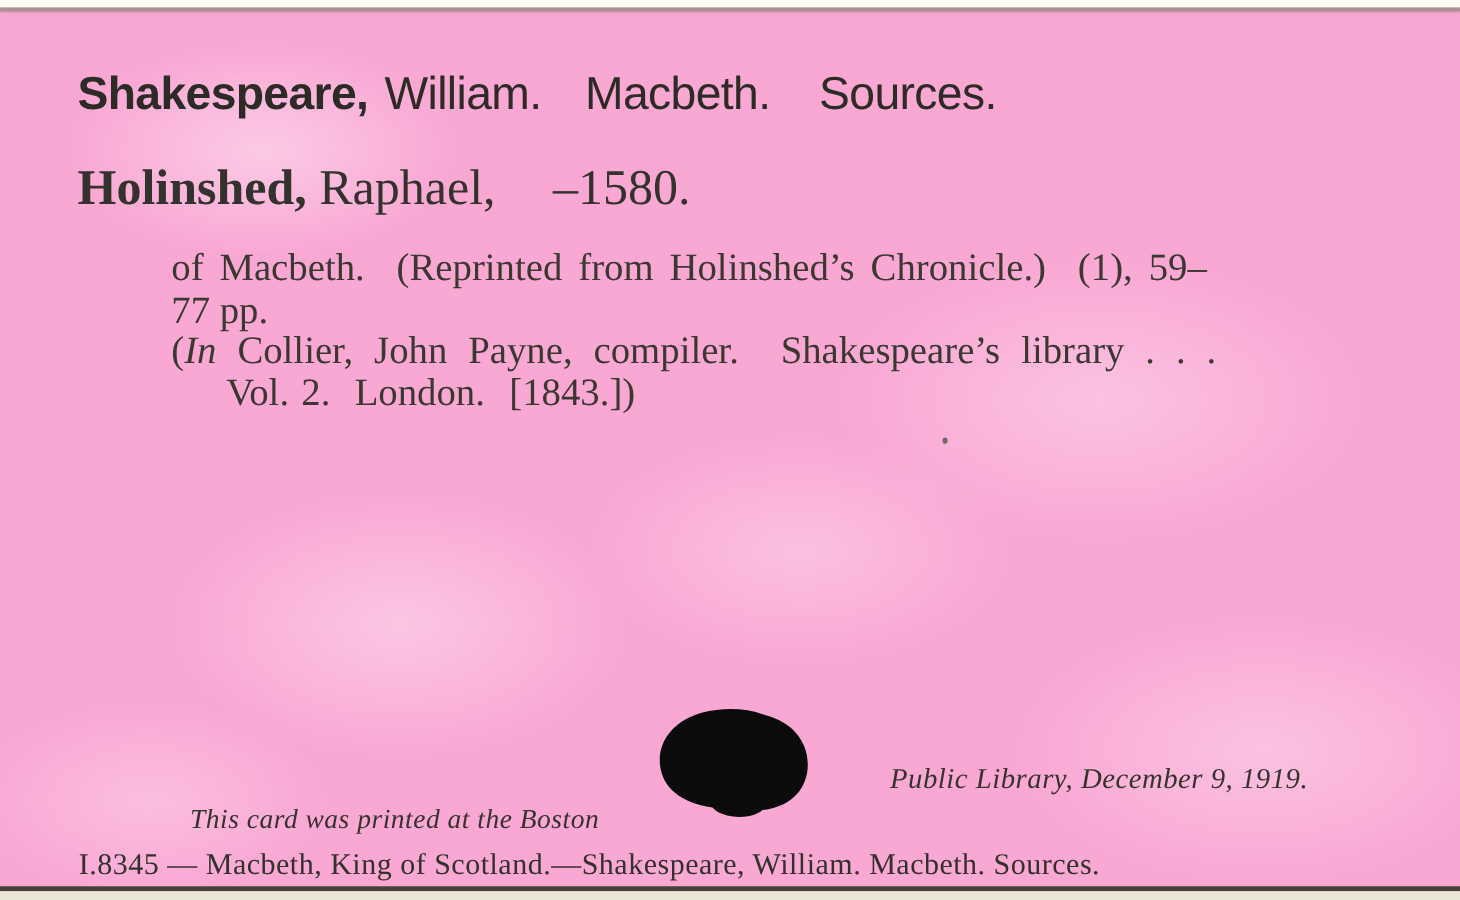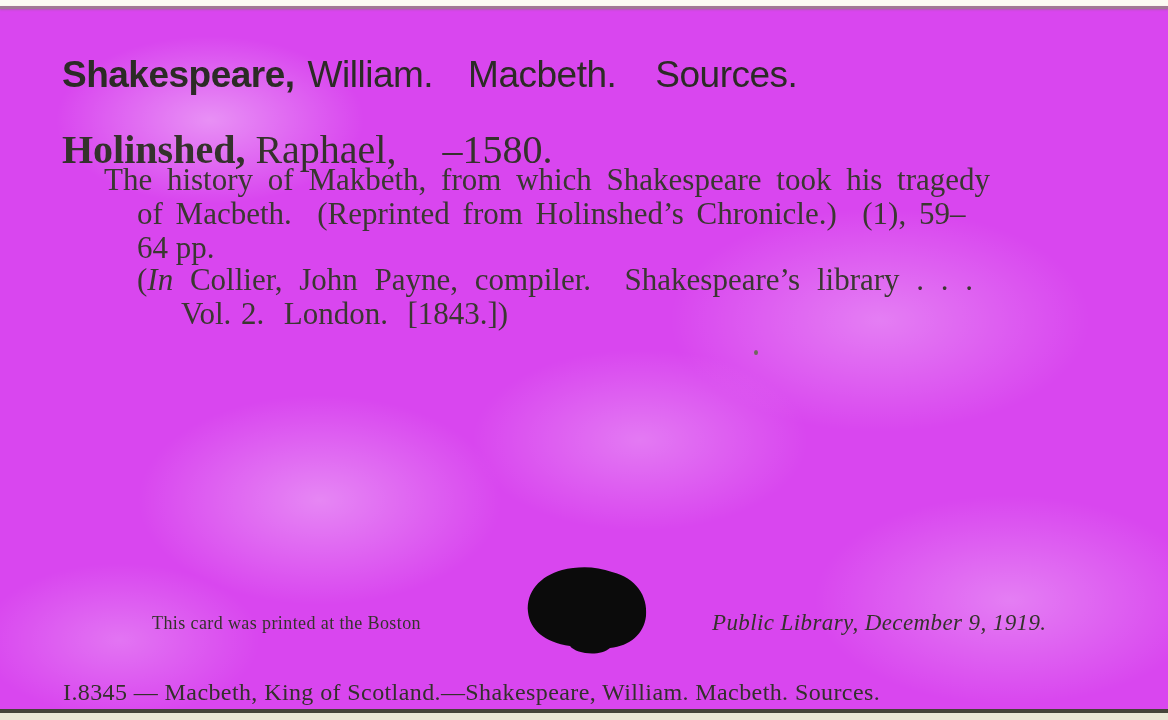--- a/index.html
+++ b/index.html
@@ -1,18 +1,18 @@
 <!DOCTYPE html>
 <html><head>
 <meta charset="utf-8">
 <style>
   html,body { margin:0; padding:0; background:#e9e5d5; }
   .card {
     position:relative; width:1168px; height:720px; overflow:hidden;
-    background:#d946ef;
+    background:#f9a8d4;
     font-family:"Liberation Serif", serif;
   }
   
   .card::before {
     content:""; position:absolute; inset:0; pointer-events:none;
     background:
       radial-gradient(220px 120px at 210px 120px, rgba(255,255,255,0.40), rgba(255,255,255,0) 70%),
       radial-gradient(300px 160px at 880px 320px, rgba(255,255,255,0.30), rgba(255,255,255,0) 70%),
       radial-gradient(260px 150px at 320px 500px, rgba(255,255,255,0.35), rgba(255,255,255,0) 70%),
       radial-gradient(240px 130px at 640px 440px, rgba(255,255,255,0.28), rgba(255,255,255,0) 70%),
@@ -47,21 +47,21 @@
   .bl2 { left:137px; top:196px; word-spacing:5px; }
   .bl3 { left:137px; top:230px; }
   .bl4 { left:137px; top:262px; word-spacing:9px; }
   .bl5 { left:137px; top:296px; word-spacing:2px;margin-left:44px; }
   .it  { font-style:italic; }
 
   .speck { position:absolute; left:754px; top:350px; width:4px; height:5px; border-radius:50%; background:#6e6a5c; }
 
   .ink-blot { position:absolute; left:518px; top:560px; width:136px; height:98px; }
 
-  .stamp-left  { position:absolute; left:152px; top:613px; font-size:18px; letter-spacing:0.4px; color:#35332c; white-space:pre; }
+  .stamp-left  { position:absolute; left:152px; top:642px; font-style:italic; font-size:22px; letter-spacing:0.4px; color:#35332c; white-space:pre; }
   .stamp-right { position:absolute; left:712px; top:610px; font-style:italic; font-size:23px; letter-spacing:0.4px; color:#35332c; white-space:pre; }
 
   .tracing {
     position:absolute; left:63px; top:679px;
     font-size:24px; letter-spacing:0.4px; color:#33312b; white-space:pre;
   }
 </style>
 </head>
 <body>
 
@@ -70,23 +70,22 @@
   <div class="top-edge"></div>
 
   <div class="header">
     <span class="surname">Shakespeare,</span><span class="forename">William.</span><span class="work">Macbeth.</span><span>Sources.</span>
   </div>
 
   <div class="entry-line">
     <span class="entry-left"><span class="surname">Holinshed,</span><span> Raphael,</span><span class="dates">–1580.</span></span>
   </div>
 
-  <div class="bodyline bl1">The history of Makbeth, from which Shakespeare took his tragedy</div>
   <div class="bodyline bl2">of Macbeth.  (Reprinted from Holinshed’s Chronicle.)  (1), 59–</div>
-  <div class="bodyline bl3">64 pp.</div>
+  <div class="bodyline bl3">77 pp.</div>
   <div class="bodyline bl4"><span>(</span><span class="it">In</span><span> Collier, John Payne, compiler.  Shakespeare’s library . . .</span></div>
   <div class="bodyline bl5">Vol. 2.  London.  [1843.])</div>
 
   <div class="speck"></div>
 
   <svg class="ink-blot" viewBox="0 0 136 98" xmlns="http://www.w3.org/2000/svg">
     <path d="M 44 10 C 22 16, 8 32, 10 52 C 12 70, 26 82, 52 86 C 58 94, 82 97, 92 88 C 112 86, 126 74, 128 56 C 130 36, 118 18, 94 12 C 78 6, 60 6, 44 10 Z" fill="#0b0b0b"></path>
   </svg>
 
   <div class="stamp-left">This card was printed at the Boston</div>

